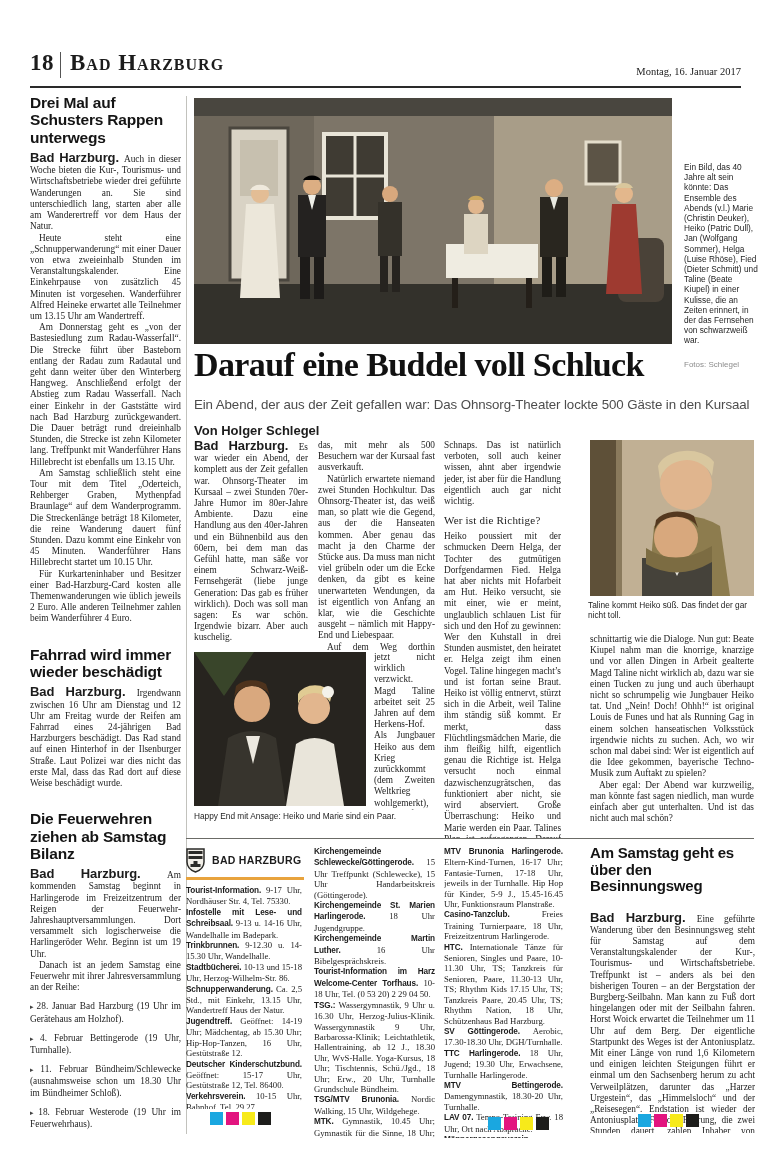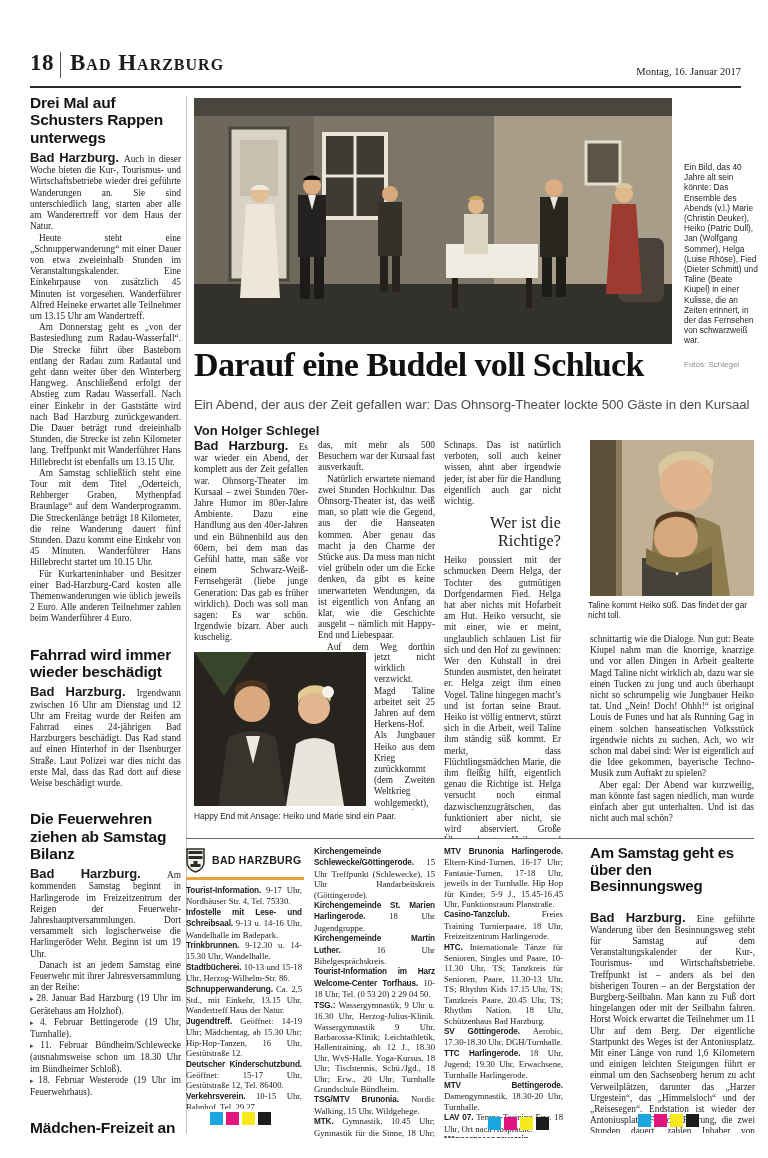--- a/index.html
+++ b/index.html
@@ -14,39 +14,39 @@
   #header-rule{left:30px;top:86px;width:711px;height:2px;background:#2a2a2a;}
   #rail-divider{left:186px;top:96px;width:1px;height:1038px;background:#c2c2bd;}
   
   #left-rail{left:30px;top:94px;width:151px;height:1044px;overflow:hidden;}
   .rail-article{margin-bottom:21px;}
   .rail-head{font-family:"Liberation Sans",sans-serif;font-weight:700;font-size:15.5px;
              line-height:1.12;color:#141414;margin:0 0 6px 0;letter-spacing:-.2px;}
   .para{margin:0;font-size:9.3px;line-height:11.2px;text-align:justify;}
   .para + .para{text-indent:9px;}
   b.lead{font-family:"Liberation Sans",sans-serif;font-size:13px;letter-spacing:-.1px;}
-  .bullet{font-size:9.3px;line-height:11.2px;text-align:justify;}
+  .bullet{font-size:9.3px;line-height:11.2px;text-align:justify;margin-top:8px;}
   .bullet .tri{font-size:7px;color:#444;}
   
   #photo-ensemble{left:194px;top:98px;width:478px;height:246px;}
   #cap-ensemble{left:684px;top:162px;width:76px;font-family:"Liberation Sans",sans-serif;
                 font-size:8.3px;line-height:10.2px;color:#1e1e1e;}
   #photo-credit{left:684px;top:360px;width:76px;font-family:"Liberation Sans",sans-serif;
                 font-size:8px;color:#8c8c8c;}
   #headline{left:194px;top:346px;width:560px;font-size:34px;font-weight:700;letter-spacing:-.6px;color:#111;}
   #subheadline{left:194px;top:397px;width:566px;font-family:"Liberation Sans",sans-serif;
                font-size:13.3px;color:#4d4d4d;letter-spacing:-.1px;}
   #byline{left:194px;top:423px;font-family:"Liberation Sans",sans-serif;font-size:13px;font-weight:700;}
   .colbox{overflow:hidden;}
   #col1{left:194px;top:440px;width:114px;height:212px;}
   #col2{left:318px;top:440px;width:117px;height:212px;}
   #col2n{left:374px;top:652px;width:61px;height:158px;}
   #col3{left:444px;top:440px;width:117px;height:398px;}
   #col4{left:590px;top:634px;width:164px;height:200px;}
-  .xhead{font-size:16px;text-align:right;margin:7px 0 5px 0;letter-spacing:.2px;}
+  .xhead{font-size:11px;text-align:left;margin:7px 0 5px 0;letter-spacing:.2px;}
   #photo-happy{left:194px;top:652px;width:172px;height:154px;}
   #cap-happy{left:194px;top:811px;width:242px;font-family:"Liberation Sans",sans-serif;
              font-size:8.3px;color:#1e1e1e;}
   #photo-taline{left:590px;top:440px;width:164px;height:156px;}
   #cap-taline{left:588px;top:600px;width:164px;font-family:"Liberation Sans",sans-serif;
               font-size:8.3px;line-height:10px;color:#1e1e1e;}
   #mid-rule{left:186px;top:838px;width:568px;height:1px;background:#6b6b66;}
   
   #badge{left:186px;top:846px;width:118px;height:28px;display:flex;align-items:center;gap:7px;}
   #badge-label{font-family:"Liberation Sans",sans-serif;font-weight:700;font-size:10.5px;letter-spacing:.3px;}

